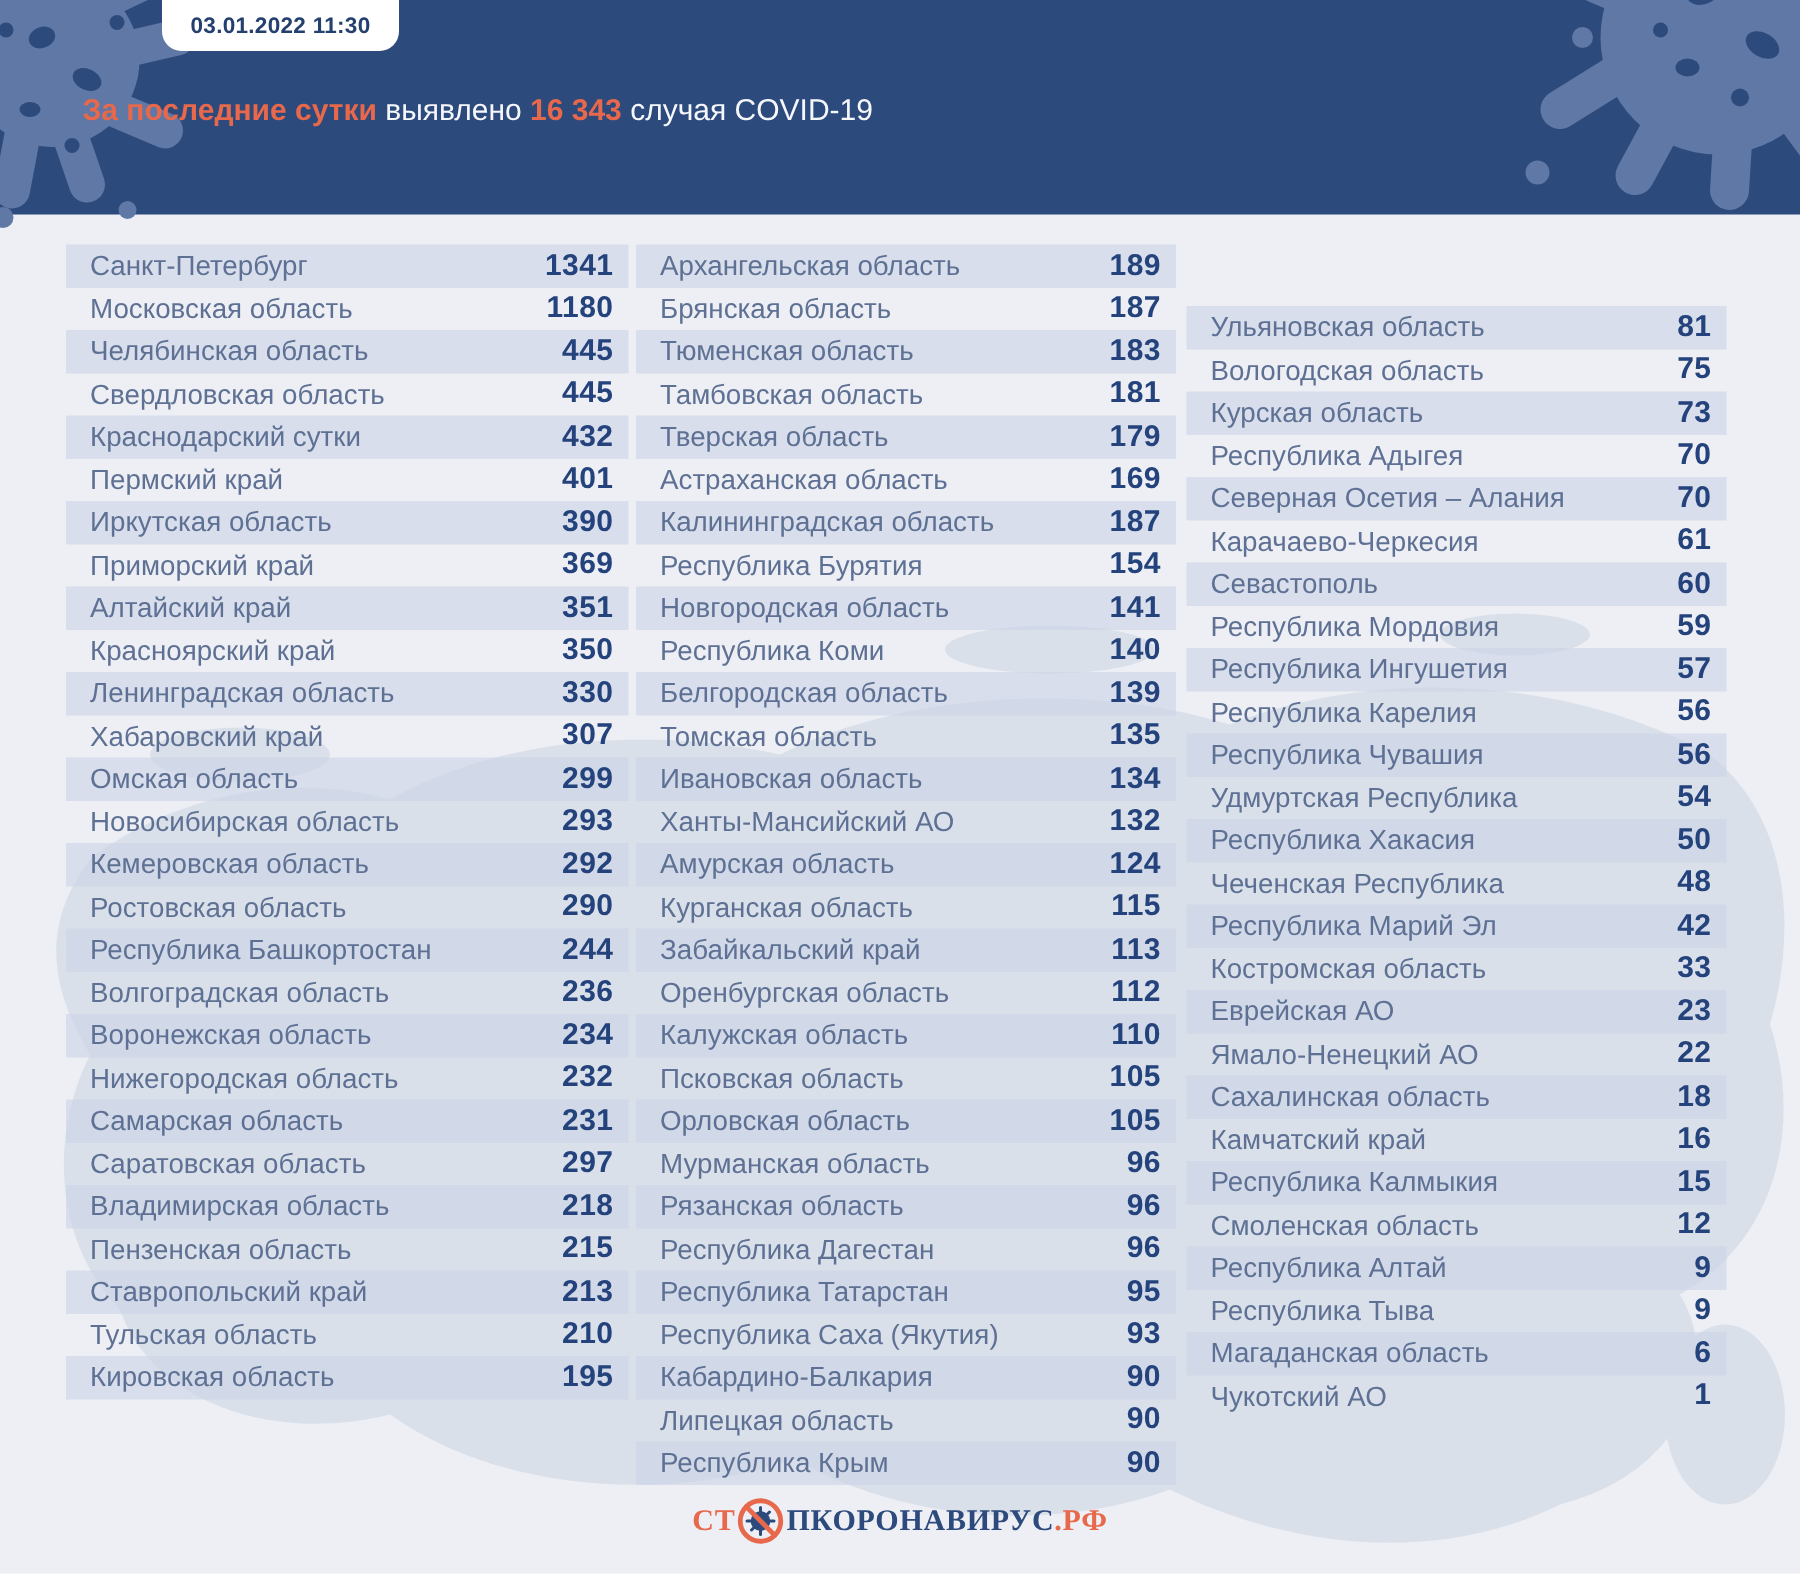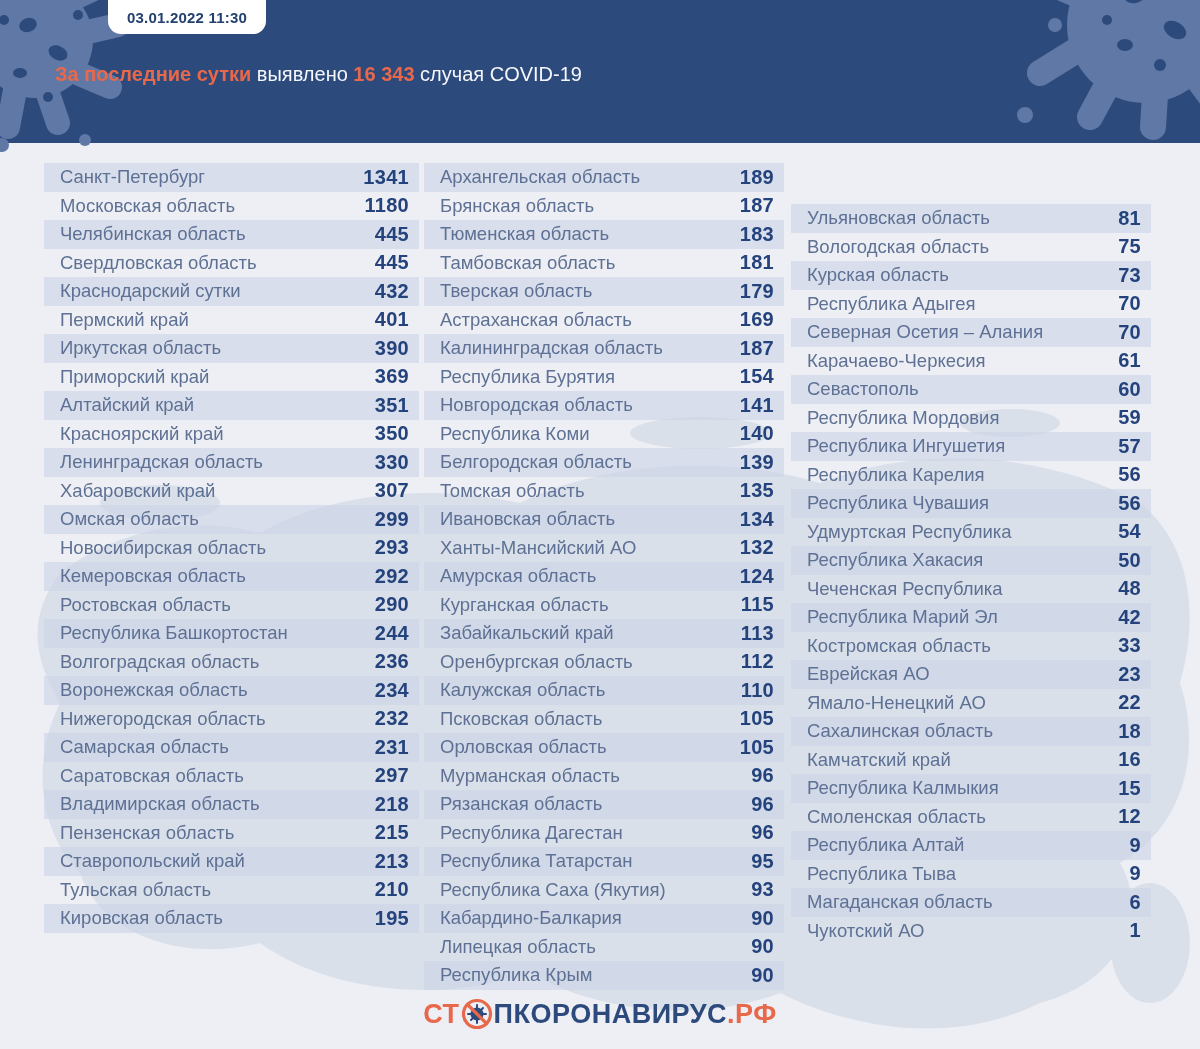--- a/index.html
+++ b/index.html
@@ -52,21 +52,21 @@
   }
   .val{
     font-size:20px;font-weight:bold;color:#24437c;
     margin-left:8px;letter-spacing:.3px;
   }
   
   .footer-logo{
     position:absolute;left:0;top:993px;width:1200px;height:42px;
     display:flex;align-items:center;justify-content:center;
   }
-  .logo-text{font-size:27px;font-weight:bold;letter-spacing:.5px;}
+  .logo-text{font-size:20px;font-weight:bold;letter-spacing:.5px;font-family:Liberation Serif, serif;}
   .logo-orange{color:#e7684b;}
   .logo-navy{color:#2d4a7d;text-align:right;}
   .logo-icon{margin:0 1px;vertical-align:-7px;}
 </style>
 </head>
 <body>
 
 <div class="canvas">
 
   <div class="hero">

